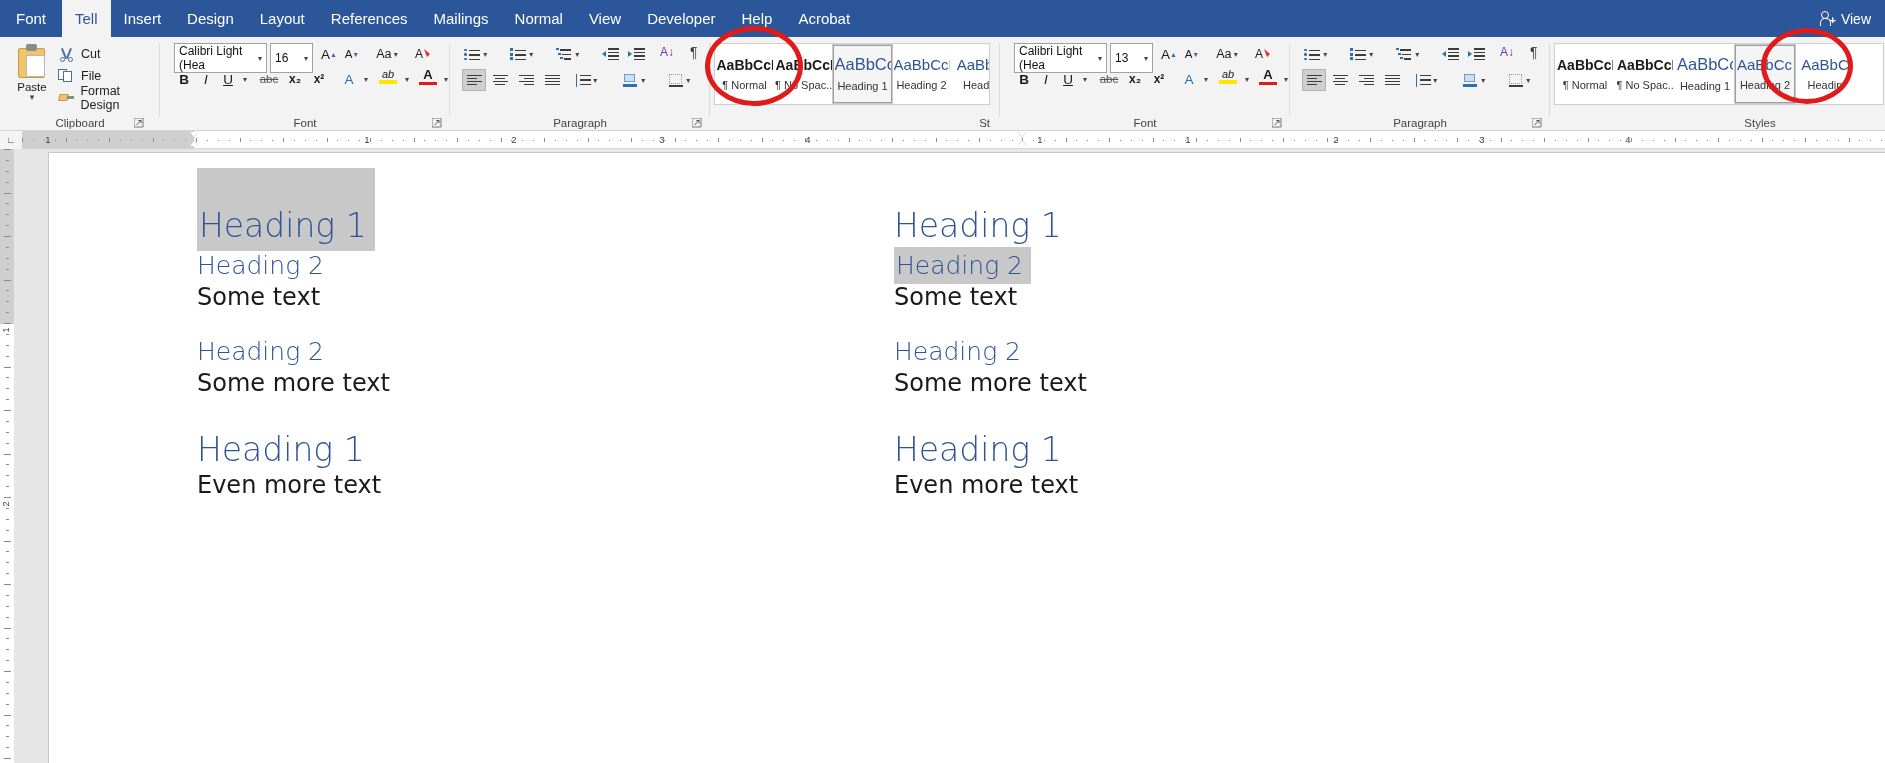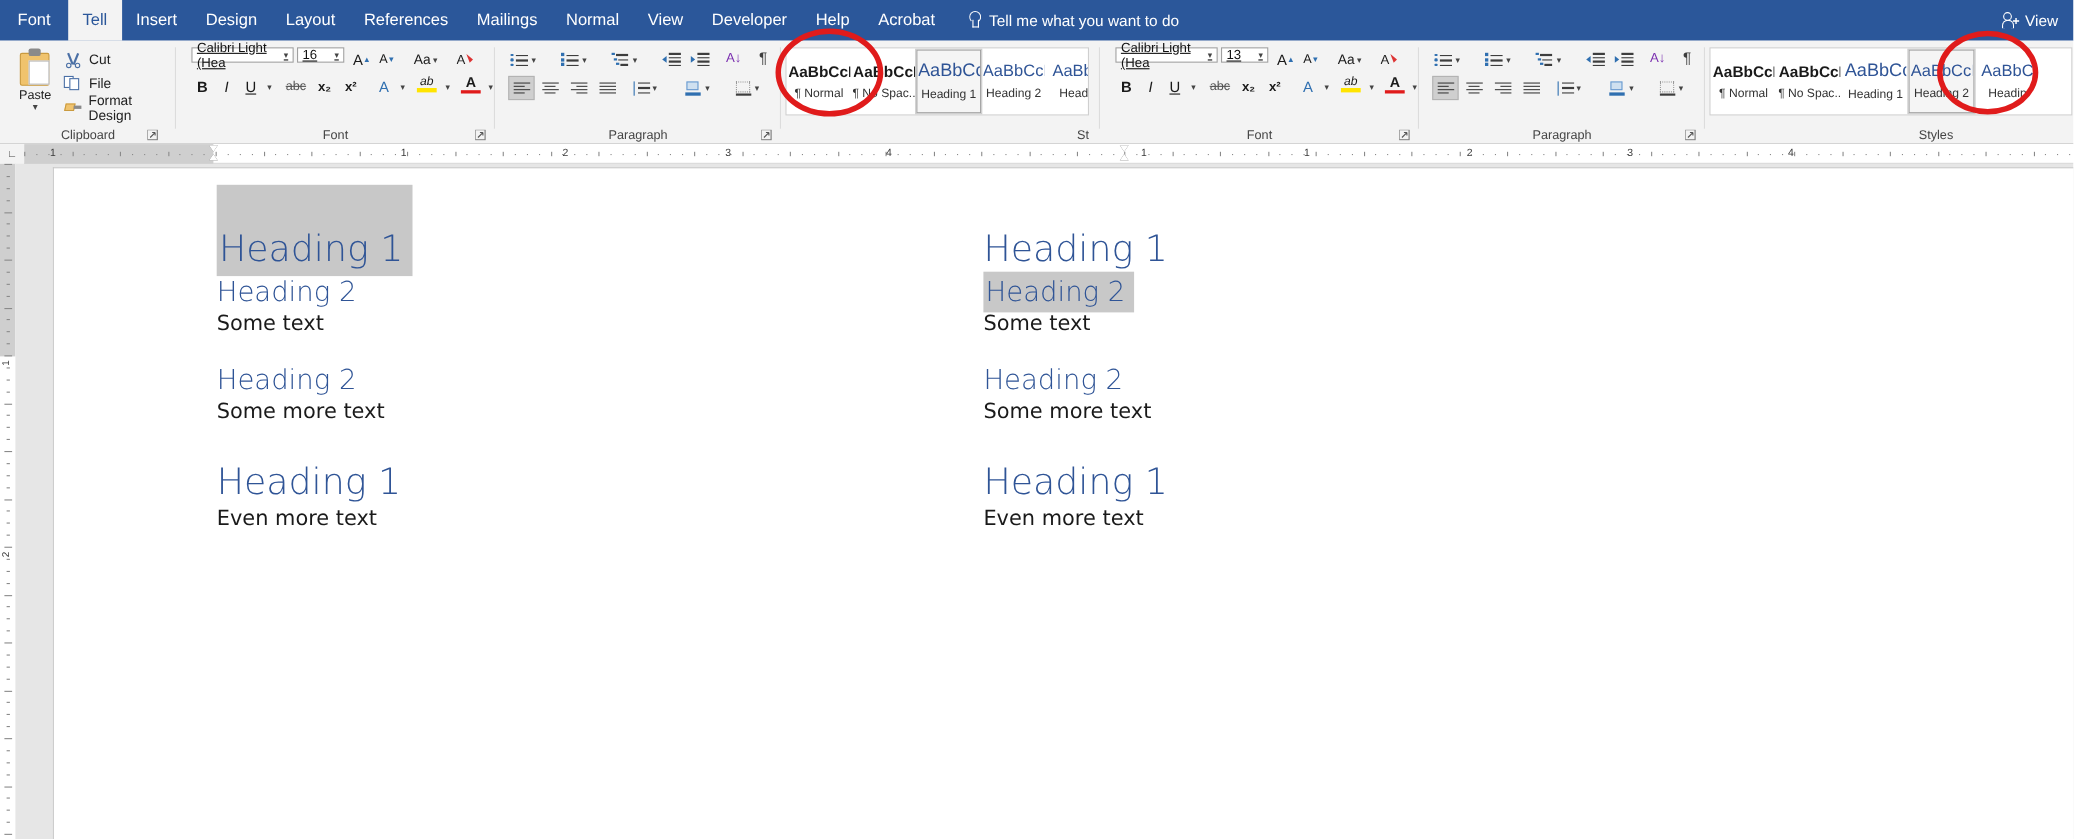--- a/index.html
+++ b/index.html
@@ -139,22 +139,22 @@
     transform: skewX(-12deg);
   }
   .ico-paint i.handle {
     position: absolute; left: 9px; top: 6px; width: 7px; height: 2.5px;
     background: #8a8a8a;
   }
 
   
   .fontbox {
     position: absolute; background: #fff; border: 1px solid #a0a0a0;
-    height: 14px; display: flex; align-items: center;
-    font-size: 12px; color: #111; padding-left: 4px; text-decoration: underline;
+    height: 30px; display: flex; align-items: center;
+    font-size: 12px; color: #111; padding-left: 4px;
   }
   .fontbox .caret {
     margin-left: auto; margin-right: 4px; font-size: 8px; color: #444;
   }
   .fbtn {
     position: absolute; display: flex; align-items: center; justify-content: center;
     font-size: 13.5px; color: #1a1a1a; height: 22px;
   }
   .fbtn.sel { background: #cfcfcf; border: 1px solid #b3b3b3; }
   .mini-caret { font-size: 8px; color: #444; }
@@ -259,21 +259,21 @@
     font-size: 33px; color: #2f5496; font-weight: 300;
     line-height: 1.08; white-space: nowrap;
   }
   .doc-h2 {
     font-family: "DejaVu Sans", sans-serif;
     font-size: 25px; color: #2f5496; font-weight: 300;
     line-height: 1.1; white-space: nowrap;
   }
   .doc-body {
     font-family: "DejaVu Sans", sans-serif;
-    font-size: 19px; color: #1a1a1a; line-height: 1.15; white-space: nowrap;
+    font-size: 24px; color: #1a1a1a; line-height: 1.15; white-space: nowrap;
   }
   .sel-hi { background: #c8c8c8; }
 
   
   .annot {
     position: absolute; border: 5px solid #e01b1b; border-radius: 50%;
     pointer-events: none; z-index: 40;
   }
 </style>
 </head>
@@ -311,24 +311,20 @@
       <div class="tab">
         <span>Developer</span>
       </div>
       <div class="tab">
         <span>Help</span>
       </div>
       <div class="tab">
         <span>Acrobat</span>
       </div>
     </div>
-  <div class="tellme">
-    <span class="bulb"></span>
-    <span>Tell me what you want to do</span>
-  </div>
   <div class="share">
     <span class="person-icon">
         <span class="plus-mini">+</span>
       </span>
     <span>View</span>
   </div>
 </div>
 
 <div class="ribbon">
 

